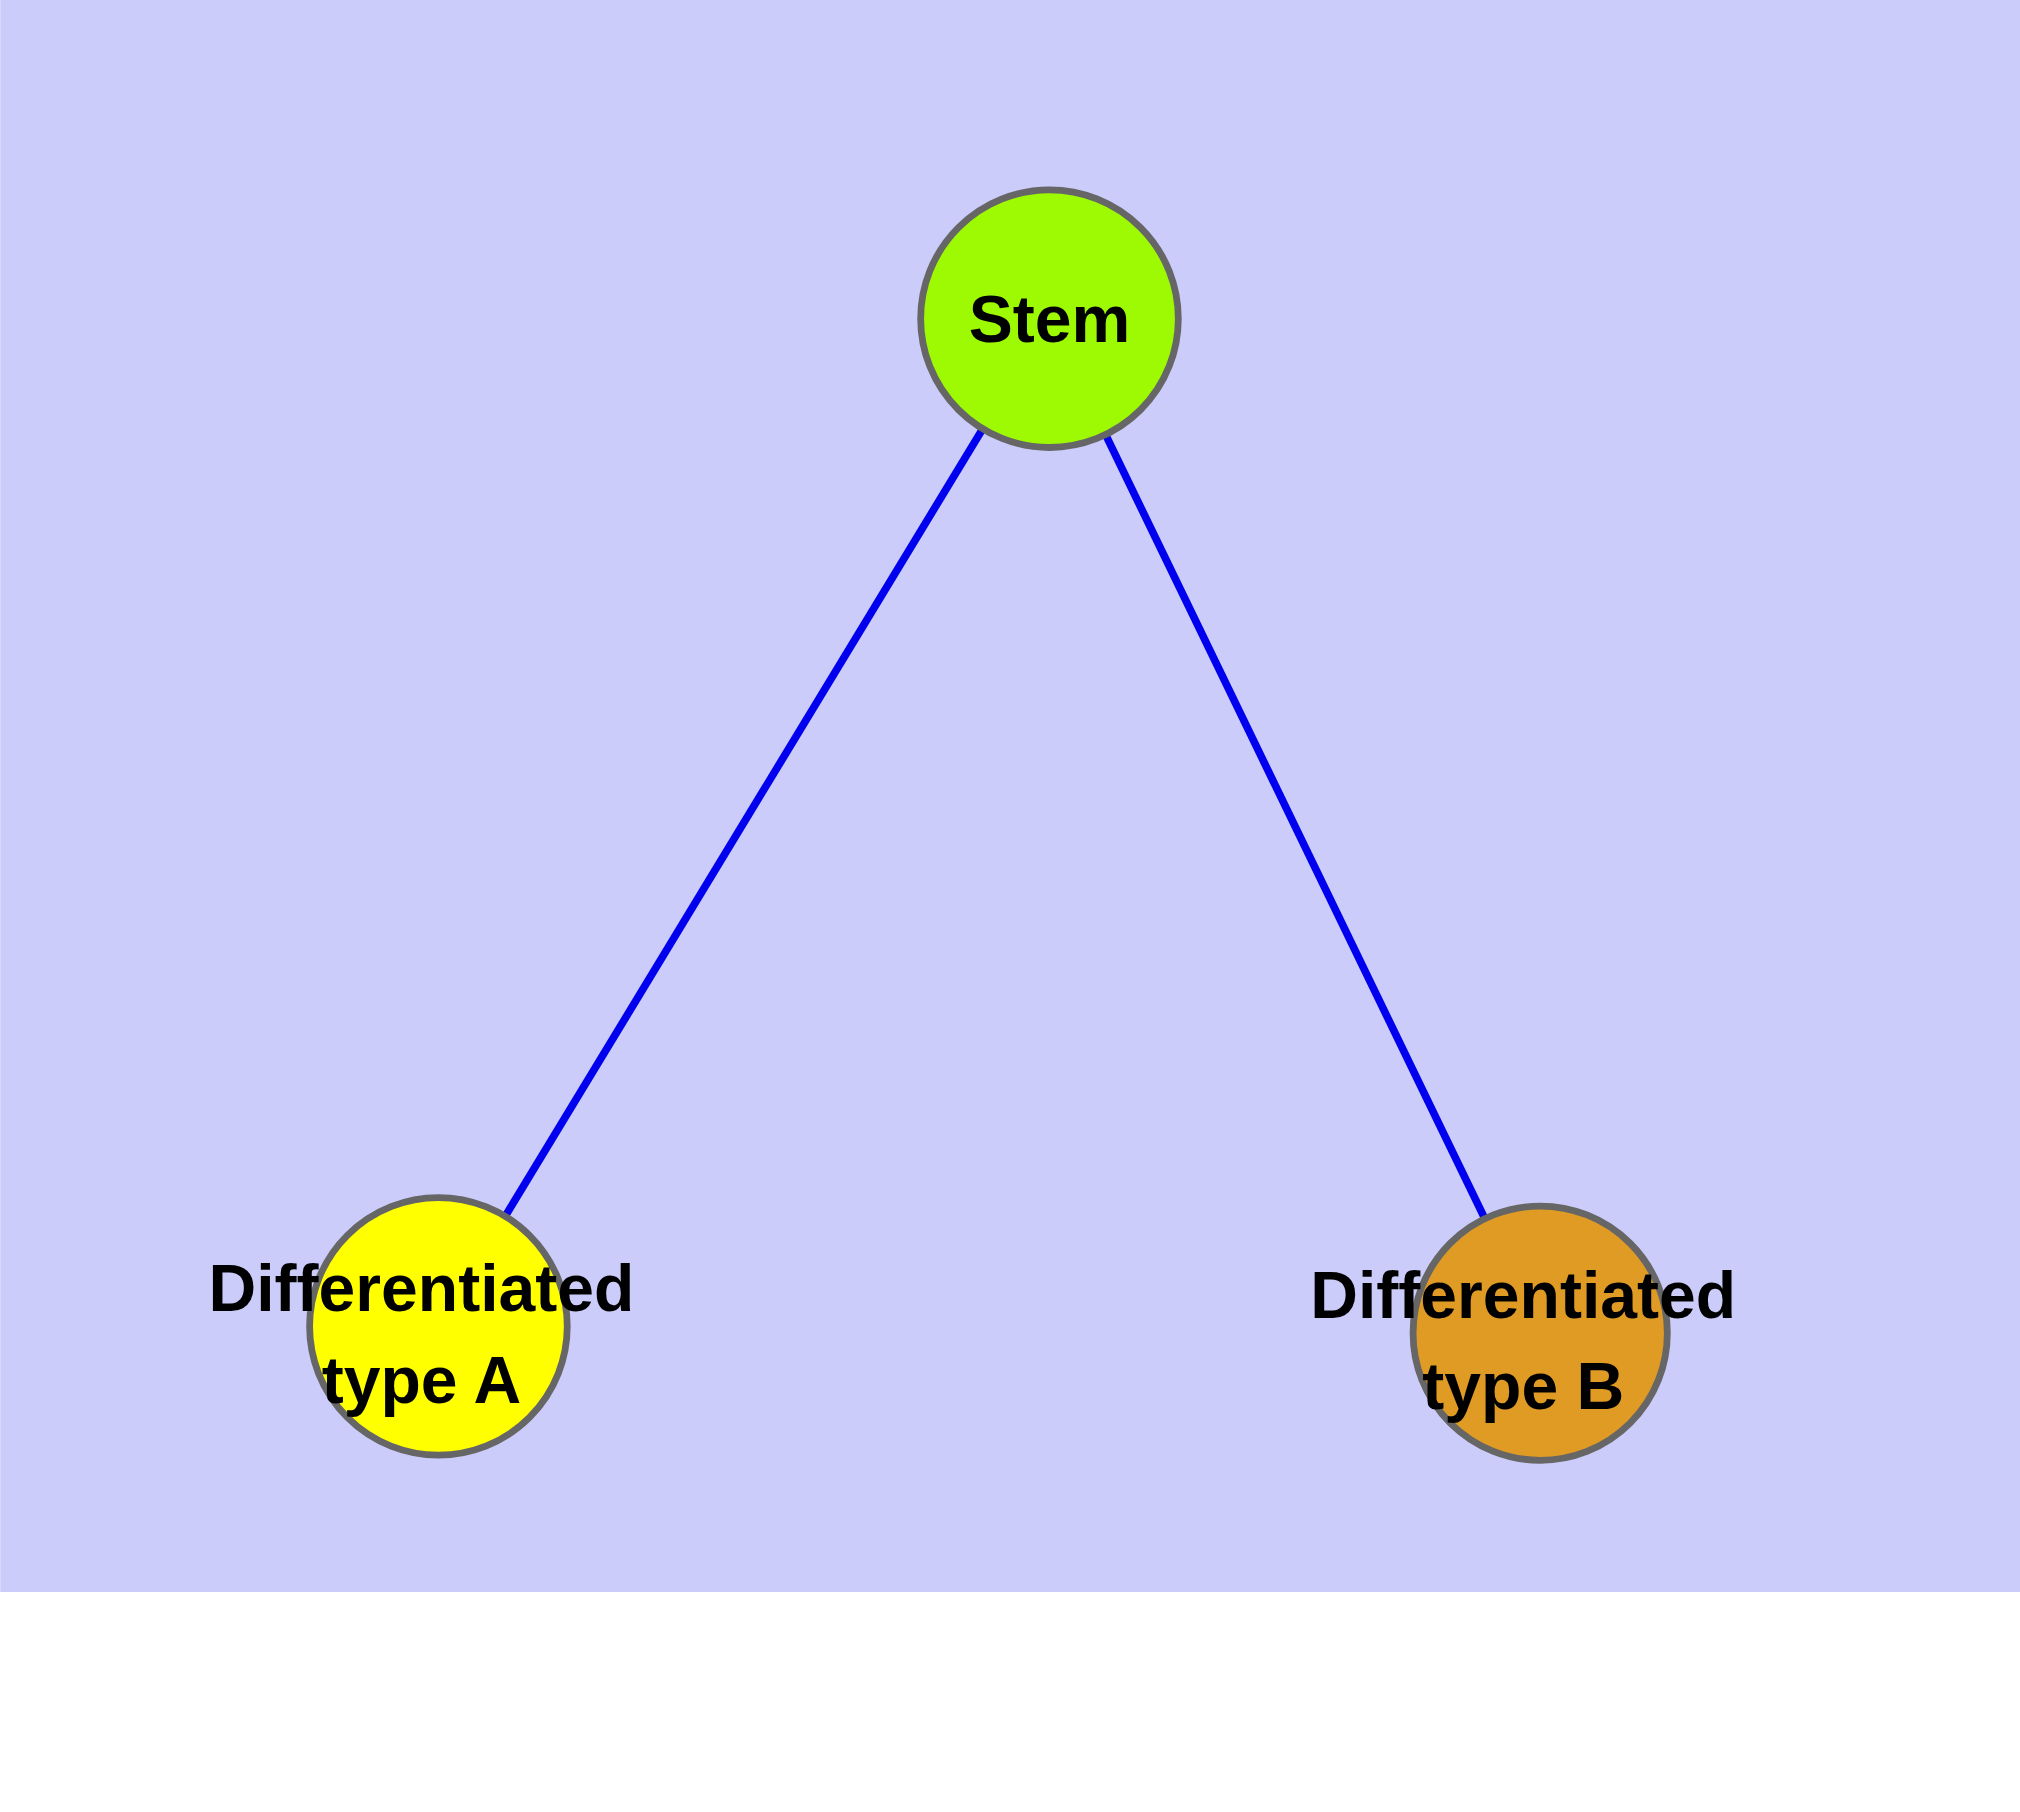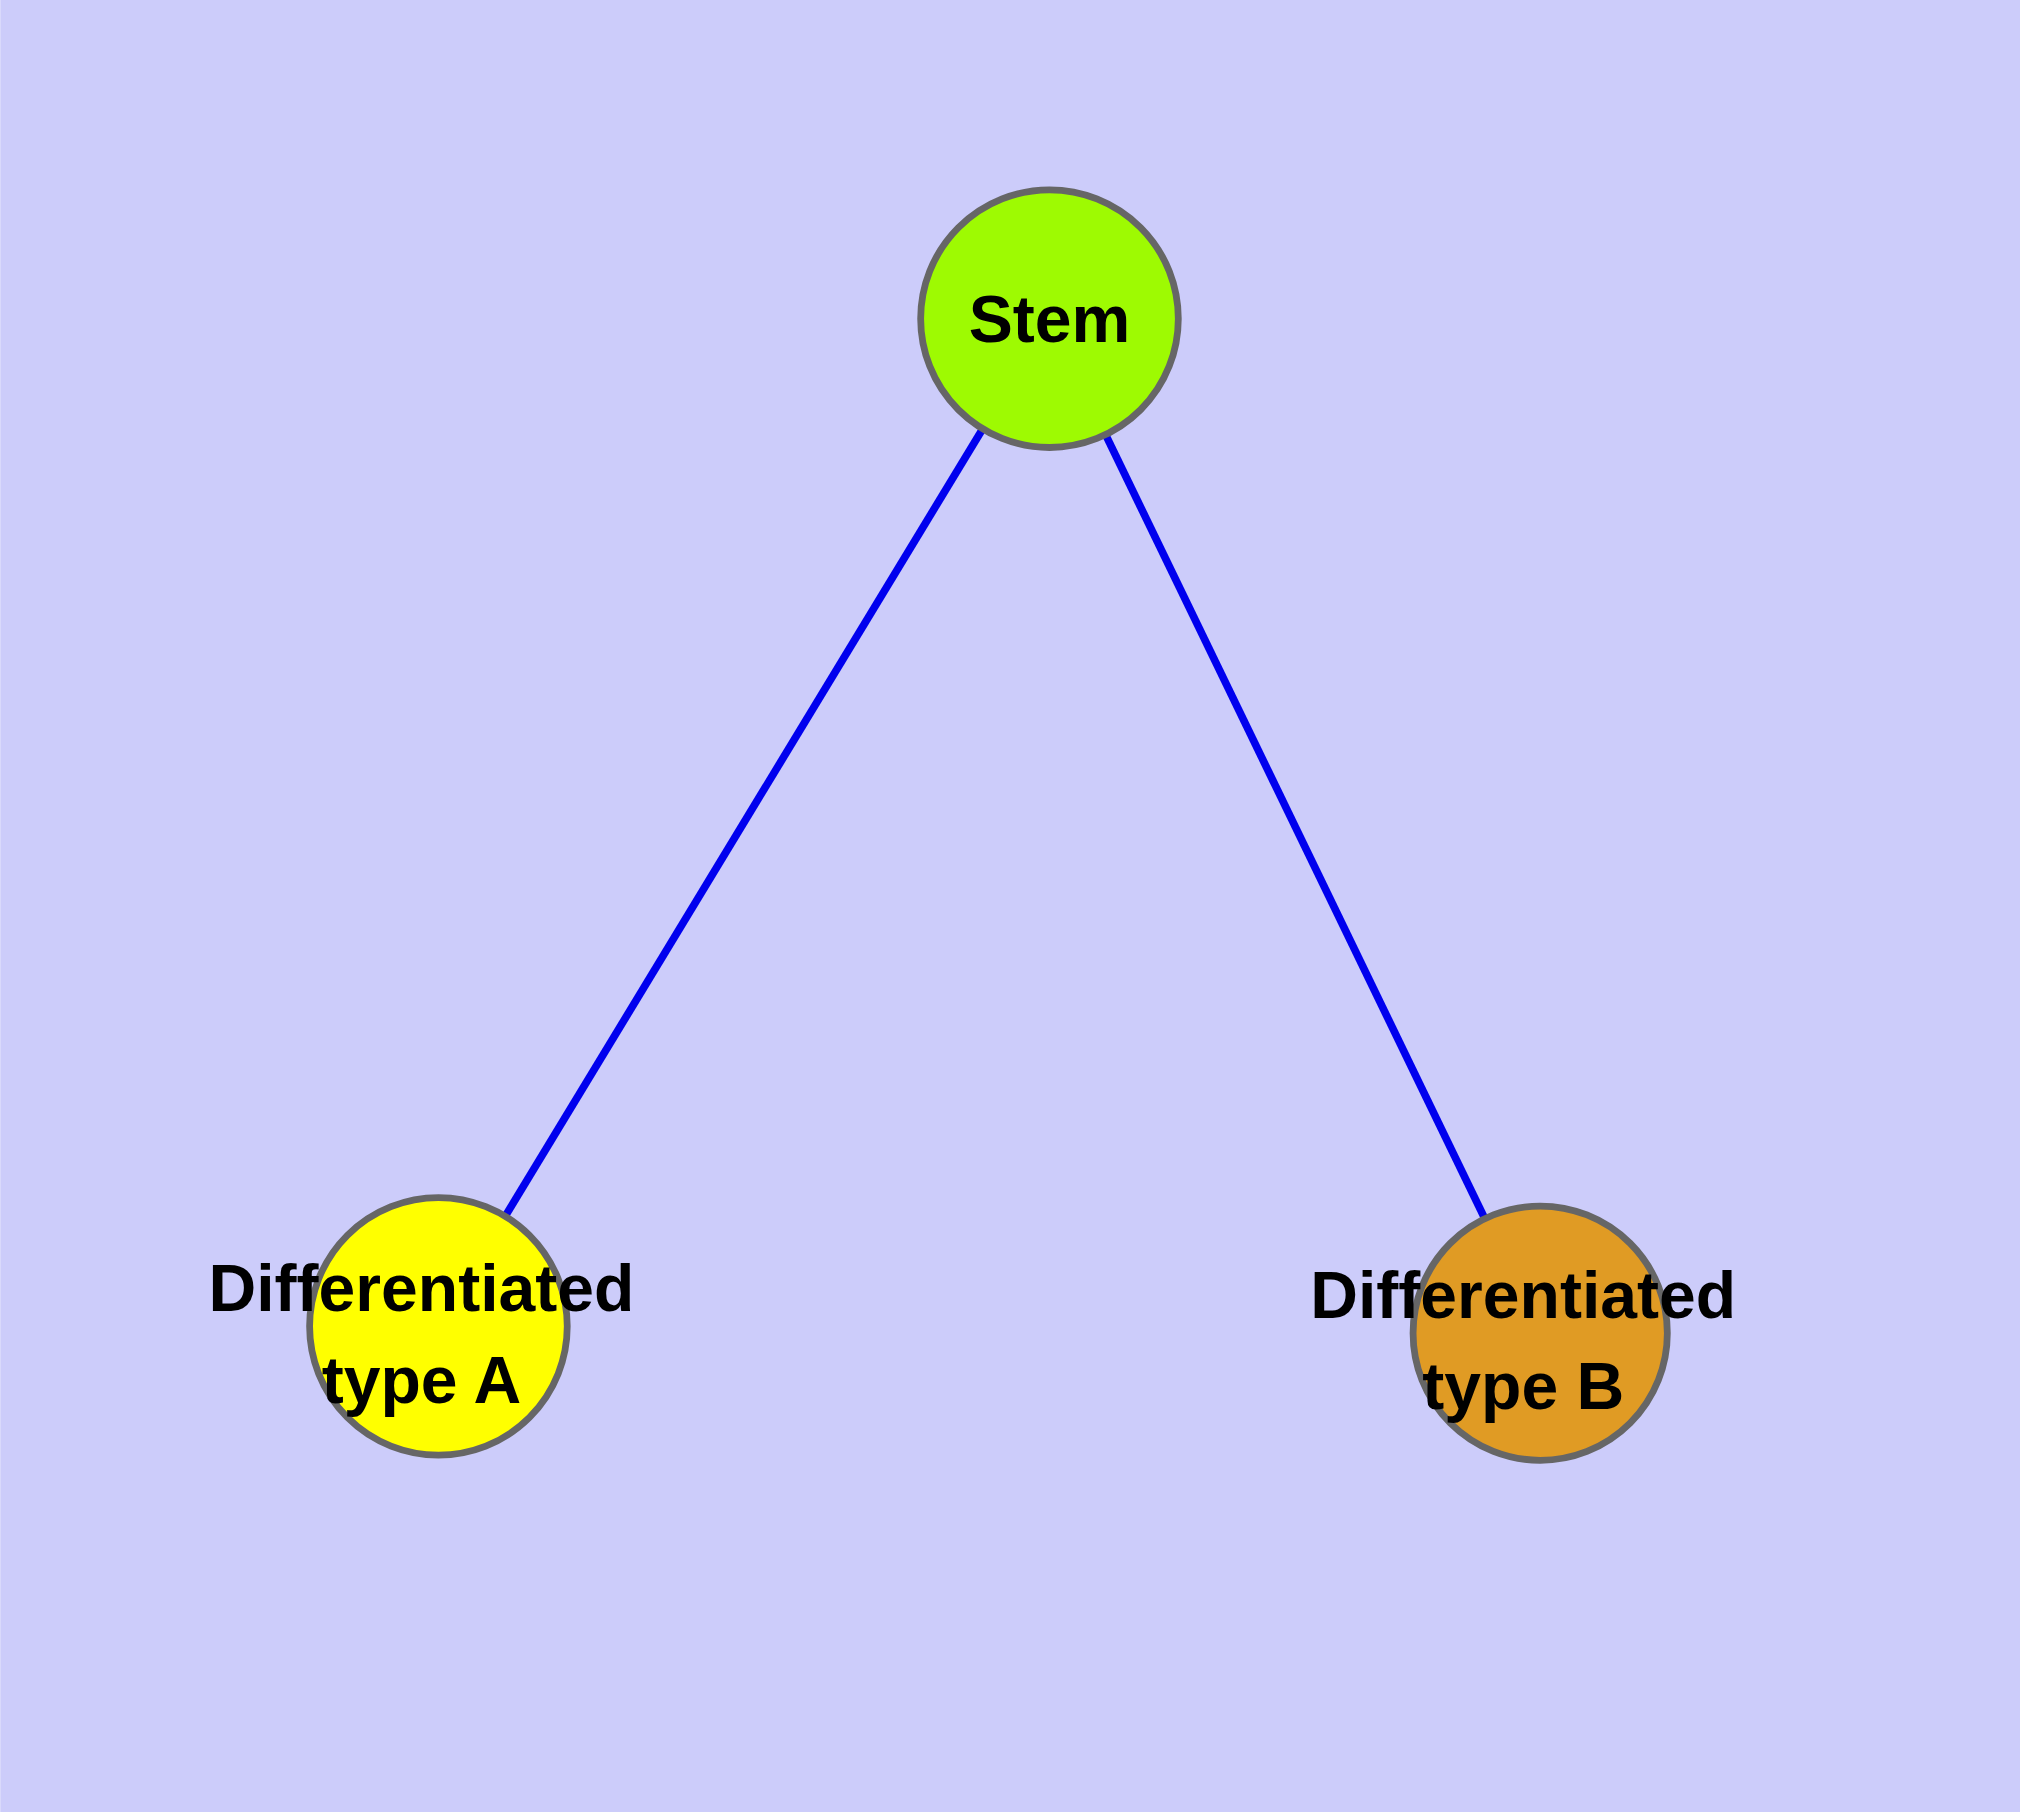--- a/index.html
+++ b/index.html
@@ -27,21 +27,21 @@
     font-weight: bold;
     fill: #000000;
     text-anchor: middle;
     dominant-baseline: alphabetic;
     white-space: pre;
   }
 </style>
 </head>
 <body>
 
-<div id="canvas" style="width: 2021px; height: 1812px;">
+<div id="canvas" style="width: 2021px; height: 1592px;">
   <svg id="graph-svg" viewBox="0 0 2384 2138" xmlns="http://www.w3.org/2000/svg">
 
     <rect id="bg-rect" x="0" y="0" width="2384" height="2138" fill="#ccccfa"></rect>
 
     <g id="edges-group">
         <line x1="1238" y1="376" x2="517" y2="1565" stroke="#0000ee" stroke-width="9" stroke-linecap="butt"></line>
         <line x1="1238" y1="376" x2="1817" y2="1573" stroke="#0000ee" stroke-width="9" stroke-linecap="butt"></line>
       </g>
     <g id="nodes-group">
         <circle cx="1238" cy="376" r="152" fill="#9efa02" stroke="#666666" stroke-width="8"></circle>

